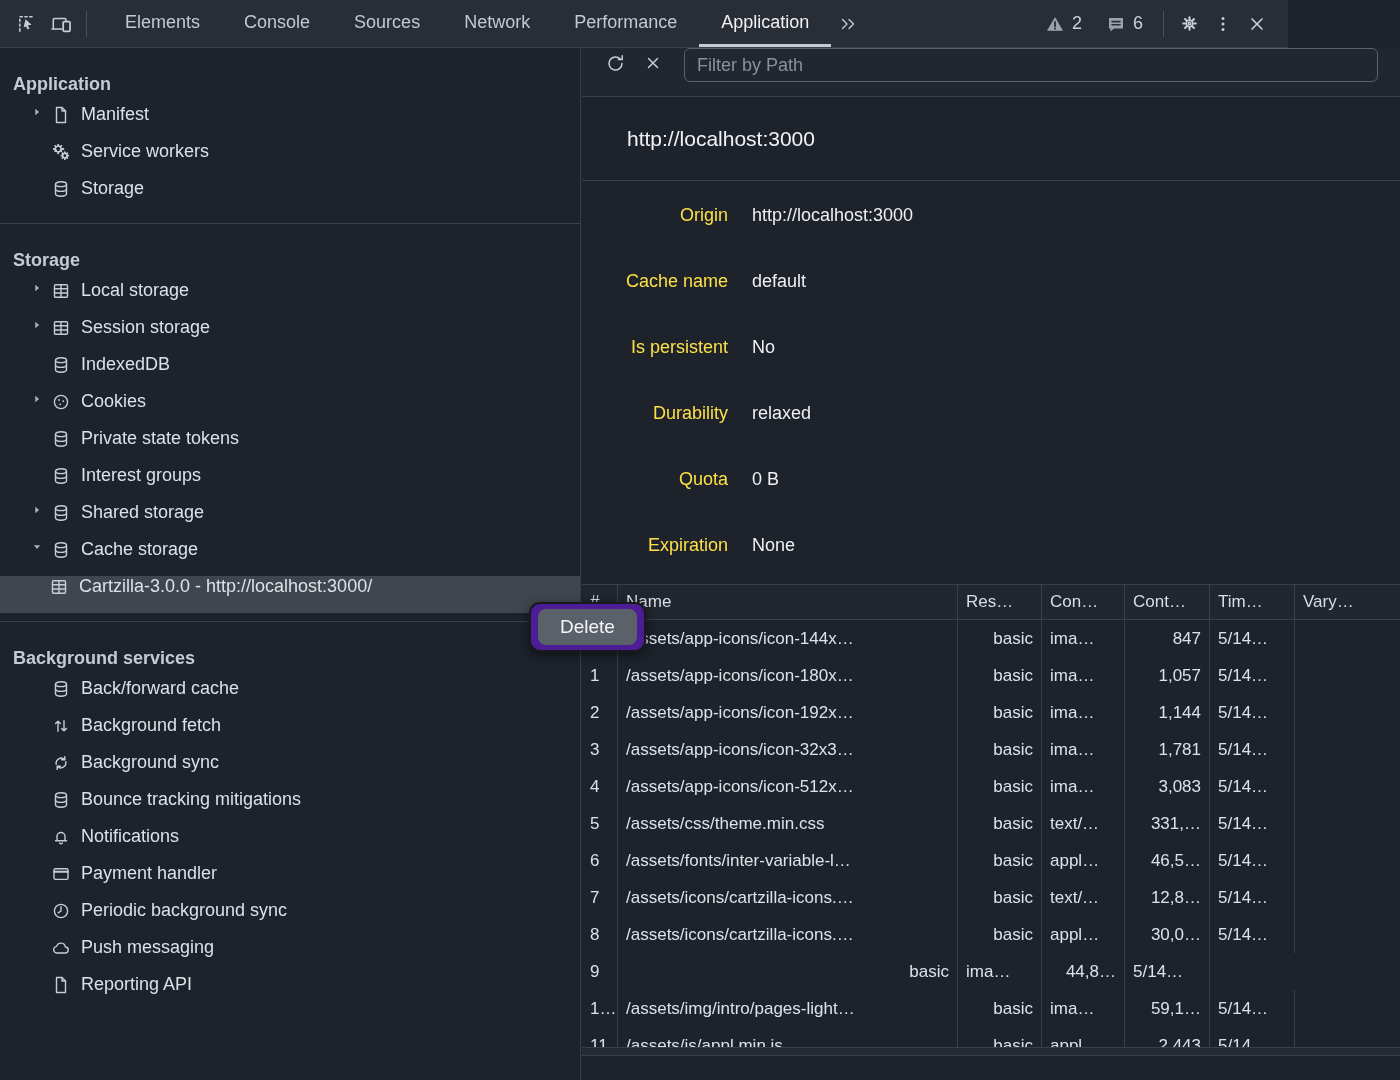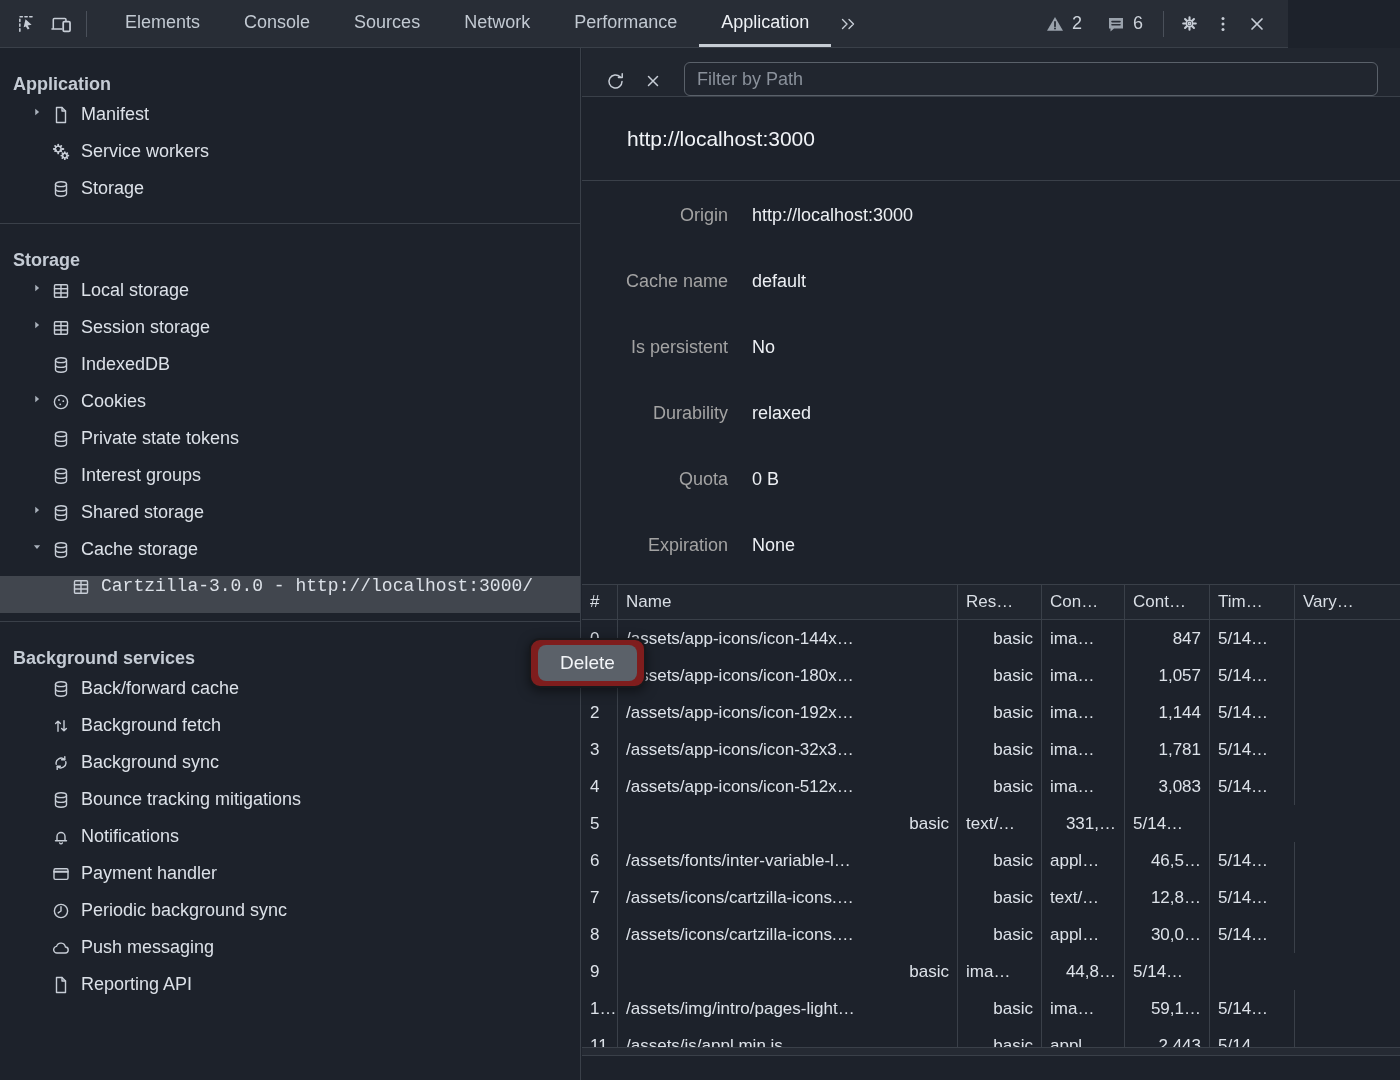--- a/index.html
+++ b/index.html
@@ -34,58 +34,58 @@
   .sidebar{position:absolute;top:48px;left:0;width:581px;height:1032px;background:var(--bg);
     border-right:1px solid var(--border);box-sizing:border-box;overflow:hidden;}
   .side-section{padding-top:16px;}
   .side-heading{height:40px;display:flex;align-items:center;padding-left:13px;
     font-size:18px;font-weight:bold;color:#c4cbd4;}
   .side-item{height:37px;display:flex;align-items:flex-start;padding-left:30px;cursor:pointer;white-space:nowrap;}
   .side-item .expander{width:20px;height:16px;display:flex;align-items:center;flex:none;}
   .side-item .s-icon{width:22px;height:22px;display:flex;align-items:center;justify-content:center;
     margin-right:9px;flex:none;}
   .side-item .s-label{font-size:18px;color:#dce1e8;}
-  .side-item.nested{padding-left:50px;font-family:Liberation Mono, monospace;}
+  .side-item.nested{padding-left:28px;}
   .side-item.selected{background:var(--sel);}
   .side-divider{height:1px;background:var(--border);margin-top:8px;}
 
   
   .rpanel{position:absolute;top:48px;left:582px;width:818px;height:1032px;
     display:flex;flex-direction:column;background:var(--bg);}
-  .rp-toolbar{height:49px;flex:none;display:flex;align-items:flex-end;background:var(--bg2);
+  .rp-toolbar{height:49px;flex:none;display:flex;align-items:flex-start;background:var(--bg2);
     border-bottom:1px solid var(--border);padding:0 22px 0 18px;box-sizing:border-box;gap:8px;}
   .rp-tbtn{width:30px;height:30px;display:flex;align-items:center;justify-content:center;cursor:pointer;flex:none;}
   .filter-input{flex:1;height:32px;background:transparent;border:1px solid #5a616a;border-radius:6px;
     color:var(--text);font-size:18px;padding:0 12px;outline:none;margin-left:8px;
     font-family:"Liberation Sans","DejaVu Sans",sans-serif;}
   .filter-input::placeholder{color:#8a919b;}
   .rp-origin{height:83px;flex:none;display:flex;align-items:center;padding-left:45px;
     border-bottom:1px solid var(--border);font-size:21px;color:#f0f3f7;}
   .rp-details{height:403px;flex:none;box-sizing:border-box;padding-top:1px;}
   .detail-row{height:66px;display:flex;align-items:center;font-size:18px;}
-  .detail-label{width:146px;text-align:right;color:#a3a3a3;flex:none;}
+  .detail-label{width:146px;text-align:right;color:#fde047;flex:none;}
   .detail-value{margin-left:24px;color:#edf0f4;}
 
   
   .rp-table{height:463px;flex:none;overflow:hidden;border-top:1px solid var(--border);box-sizing:border-box;}
   .trow{display:grid;grid-template-columns:36px 340px 84px 83px 85px 85px 1fr;}
   .trow.head{height:35px;background:var(--bg2);border-bottom:1px solid var(--border);box-sizing:border-box;}
   .trow.body{height:37px;}
   .tcell{display:flex;align-items:center;font-size:17px;color:#dde2e9;white-space:nowrap;
     overflow:hidden;border-right:1px solid var(--border);box-sizing:border-box;padding:0 8px;}
   .tcell:last-child{border-right:none;}
   .trow.head .tcell{color:#d9dee5;}
   .c-right{justify-content:flex-end;}
 
   .rp-strip{height:7px;flex:none;background:#252a33;border-top:1px solid var(--border);
     border-bottom:1px solid var(--border);}
   .rp-footer{flex:1;background:var(--bg);}
 
   
-  .context-menu{position:absolute;left:529px;top:638px;background:#7f1d1d;border:2px solid #17191d;
+  .context-menu{position:absolute;left:529px;top:602px;background:#4c1d95;border:2px solid #17191d;
     border-radius:11px;padding:5px 7px;box-shadow:0 3px 12px rgba(0,0,0,.5);z-index:50;}
   .context-menu-item{background:#5b6169;color:#f3f5f8;font-size:19px;border-radius:8px;
     padding:7px 22px;cursor:pointer;white-space:nowrap;}
 </style>
 </head>
 <body>
 
 <div class="topbar">
   <div class="tb-left">
     <div class="tb-btn">
@@ -526,20 +526,21 @@
         <div class="tcell ">4</div>
         <div class="tcell ">/assets/app-icons/icon-512x…</div>
         <div class="tcell c-right">basic</div>
         <div class="tcell ">ima…</div>
         <div class="tcell c-right">3,083</div>
         <div class="tcell ">5/14…</div>
         <div class="tcell "></div>
       </div>
       <div class="trow body">
         <div class="tcell ">5</div>
+        <div class="tcell ">/assets/css/theme.min.css</div>
         <div class="tcell c-right">basic</div>
         <div class="tcell ">text/…</div>
         <div class="tcell c-right">331,…</div>
         <div class="tcell ">5/14…</div>
         <div class="tcell "></div>
       </div>
       <div class="trow body">
         <div class="tcell ">6</div>
         <div class="tcell ">/assets/fonts/inter-variable-l…</div>
         <div class="tcell c-right">basic</div>

